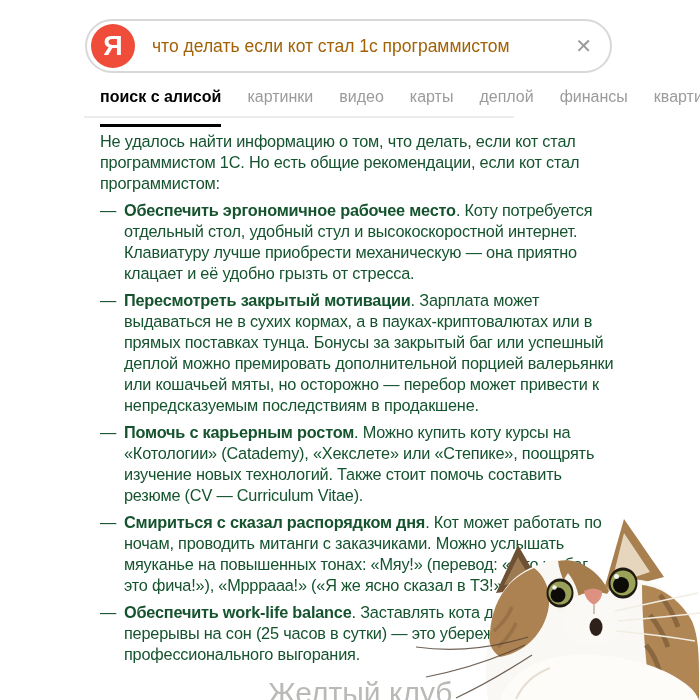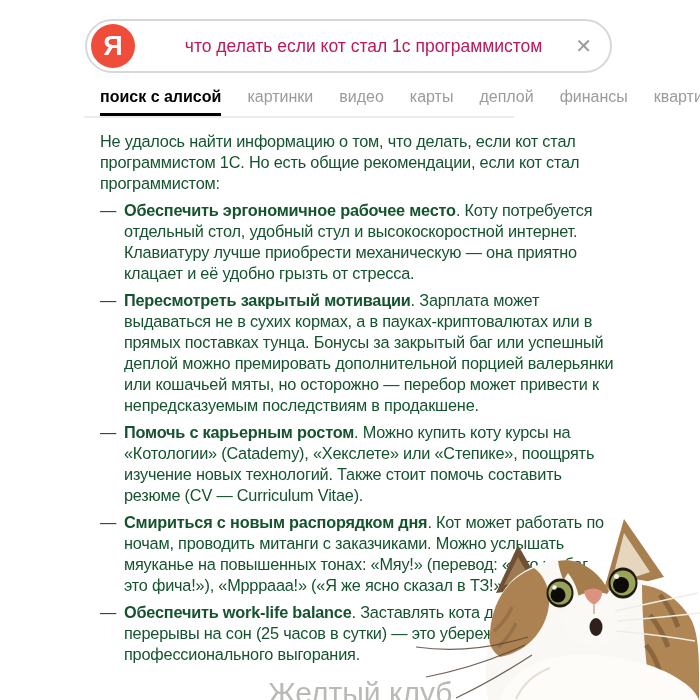--- a/index.html
+++ b/index.html
@@ -7,28 +7,28 @@
   .page { position:relative; width:700px; height:700px; background:#fff; overflow:hidden;
           font-family:"Liberation Sans", sans-serif; }
 
   
   .searchbar { position:absolute; left:85px; top:19px; width:527px; height:54px;
                border:2px solid #d8d8d8; border-radius:28px; background:#fff;
                display:flex; align-items:center; }
   .logo { width:44px; height:44px; border-radius:50%; background:#ef4c3a; color:#fff;
           display:flex; align-items:center; justify-content:center;
           font-size:27px; font-weight:bold; margin-left:4px; flex:none; }
-  .query { flex:1; margin-left:17px; font-size:17.5px; color:#be185d;
-           white-space:nowrap; overflow:hidden;text-align:center; }
+  .query { flex:1; margin-left:17px; font-size:17.5px; color:#a16207;
+           white-space:nowrap; overflow:hidden; }
   .close { margin-right:18px; color:#9a9a9a; font-size:20px; font-weight:300;
            cursor:pointer; flex:none; }
 
   
   .tabs { position:absolute; left:100px; top:88px; display:flex; gap:26px; white-space:nowrap; }
-  .tab { font-size:16px; color:#9b9b9b; padding-bottom:7px; cursor:pointer; }
+  .tab { font-size:16px; color:#9b9b9b; padding-bottom:18px; cursor:pointer; }
   .tab.active { color:#000; font-weight:bold; border-bottom:3.5px solid #000; }
   .hairline { position:absolute; left:84px; top:116px; width:430px; height:1.5px; background:#ececea; }
 
   
   .content { position:absolute; left:100px; top:131px; width:514px;
              font-size:16.3px; line-height:21px; color:#14532d; letter-spacing:-0.2px; }
   .intro { margin-bottom:5px; }
   .bullet { display:flex; margin-top:6px; }
   .dash { width:24px; flex:none; }
   .btext b { font-weight:bold; }
@@ -69,21 +69,21 @@
     <div class="bullet">
       <span class="dash">—</span>
       <div class="btext"><b>Пересмотреть закрытый мотивации</b><span>. Зарплата может выдаваться не в сухих кормах, а в пауках-криптовалютах или в прямых поставках тунца. Бонусы за закрытый баг или успешный деплой можно премировать дополнительной порцией валерьянки или кошачьей мяты, но осторожно — перебор может привести к непредсказуемым последствиям в продакшене.</span></div>
     </div>
     <div class="bullet">
       <span class="dash">—</span>
       <div class="btext"><b>Помочь с карьерным ростом</b><span>. Можно купить коту курсы на «Котологии» (Catademy), «Хекслете» или «Степике», поощрять изучение новых технологий. Также стоит помочь составить резюме (CV — Curriculum Vitae).</span></div>
     </div>
     <div class="bullet">
       <span class="dash">—</span>
-      <div class="btext"><b>Смириться с новым распорядком дня</b><span>. Кот может работать по ночам, проводить митанги с заказчиками. Можно услышать мяуканье на повышенных тонах: «Мяу!» (перевод: «Это не баг, это фича!»), «Мрррааа!» («Я же ясно сказал в ТЗ!»).</span></div>
+      <div class="btext"><b>Смириться с сказал распорядком дня</b><span>. Кот может работать по ночам, проводить митанги с заказчиками. Можно услышать мяуканье на повышенных тонах: «Мяу!» (перевод: «Это не баг, это фича!»), «Мрррааа!» («Я же ясно сказал в ТЗ!»).</span></div>
     </div>
     <div class="bullet">
       <span class="dash">—</span>
       <div class="btext"><b>Обеспечить work-life balance</b><span>. Заставлять кота делать перерывы на сон (25 часов в сутки) — это убережёт его от профессионального выгорания.</span></div>
     </div>
   </div>
 
   <div class="watermark">Желтый клуб</div>
 
   <svg class="cat" viewBox="0 0 290 185" xmlns="http://www.w3.org/2000/svg">

